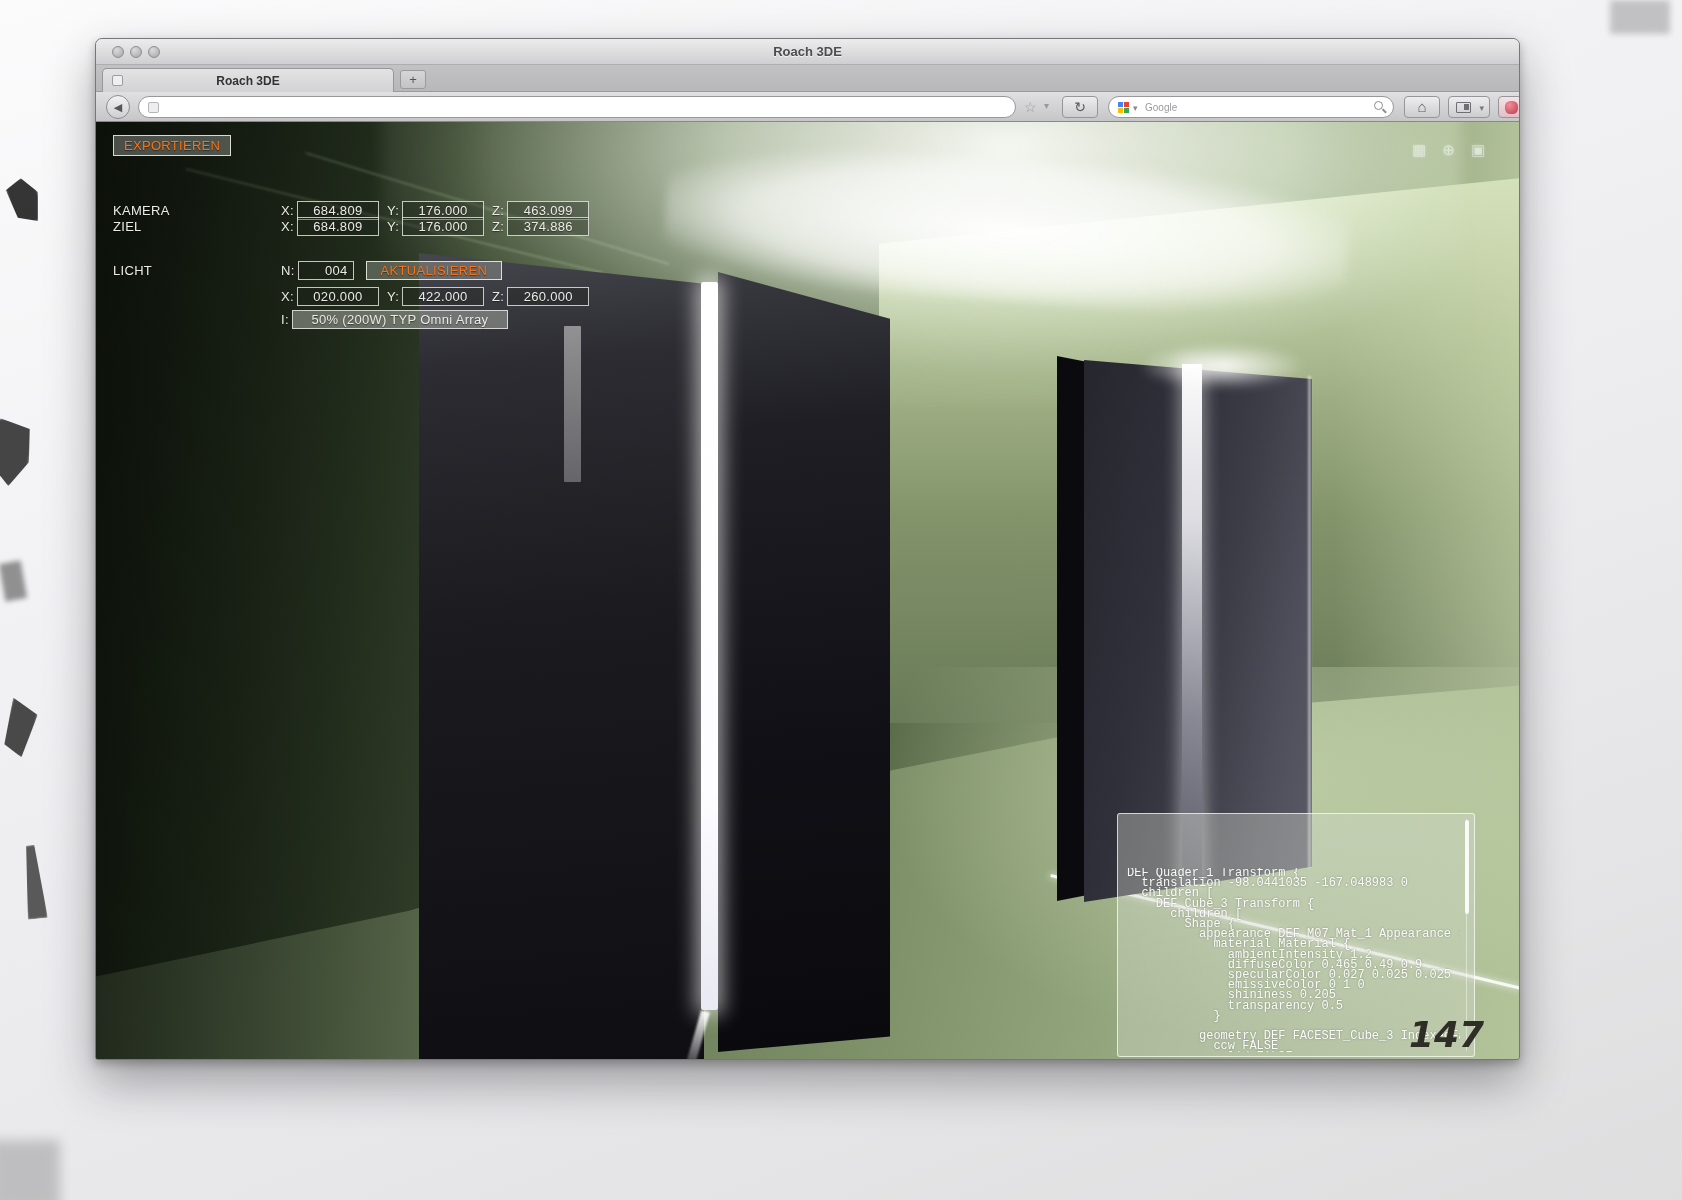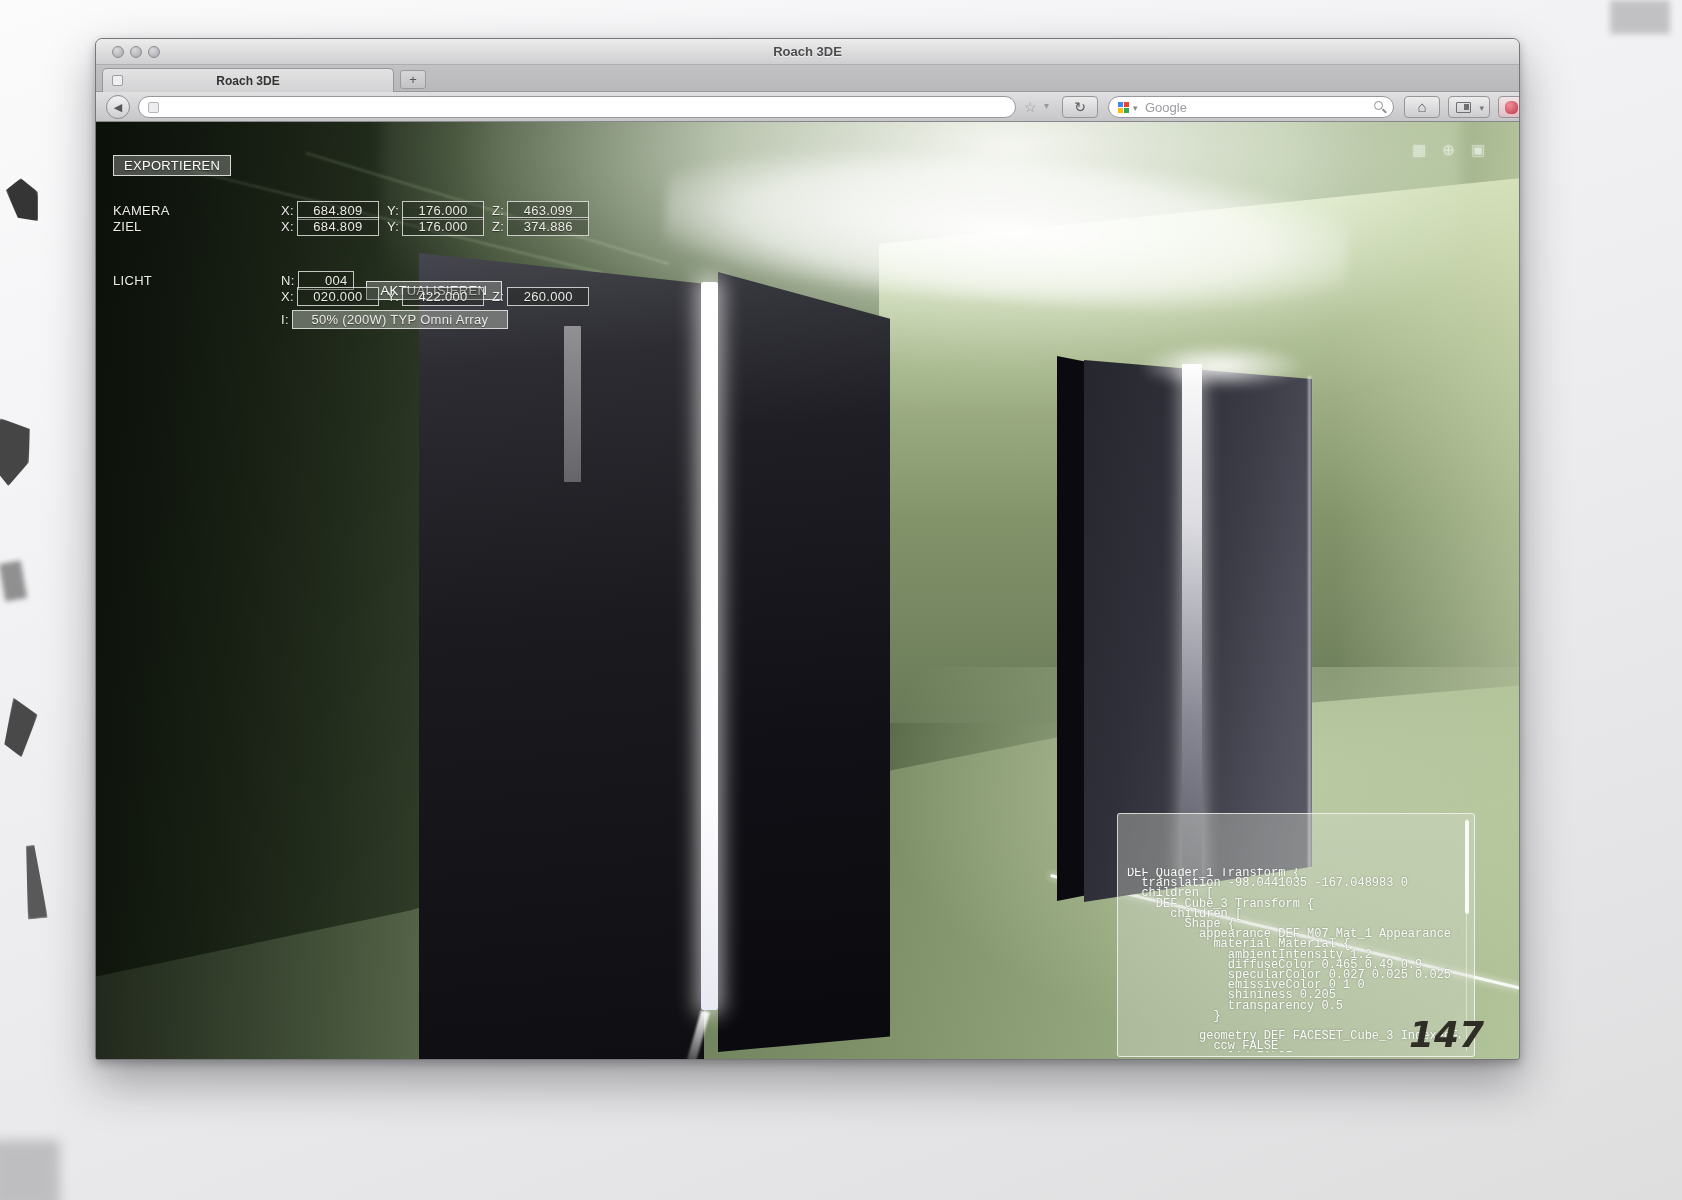--- a/index.html
+++ b/index.html
@@ -43,21 +43,21 @@
   .urlfield input { position:absolute; left:28px; top:1px; width:830px; height:18px; border:none; outline:none; font-family:"Liberation Sans",sans-serif; font-size:13px; color:#222; background:transparent; }
   .url-fav { position:absolute; left:9px; top:5px; width:11px; height:11px; border:1px solid #b5b5b9; background:#ededef; border-radius:2px; }
   .star { position:absolute; left:928px; top:6px; font-size:14px; color:#9a9a9e; line-height:18px; }
   .star-caret { position:absolute; left:948px; top:8px; font-size:10px; color:#9a9a9e; }
   .reloadbtn { position:absolute; left:966px; top:4px; width:36px; height:22px; border:1px solid #96969a; border-radius:4px; background:linear-gradient(#ededee,#cdcdd0); text-align:center; font-size:14px; line-height:20px; color:#5a5a5e; }
   .searchfield { position:absolute; left:1012px; top:4px; width:286px; height:22px; background:#fff; border:1px solid #98989c; border-radius:12px; }
   .gsq { position:absolute; width:5px; height:5px; }
   .g1{left:9px; top:5px; background:#4285f4;} .g2{left:15px; top:5px; background:#ea4335;}
   .g3{left:9px; top:11px; background:#fbbc05;} .g4{left:15px; top:11px; background:#34a853;}
   .g-caret { position:absolute; left:24px; top:6px; font-size:9px; color:#8a8a8e; }
-  .searchfield input { position:absolute; left:36px; top:1px; width:210px; height:18px; border:none; outline:none; font-family:"Liberation Sans",sans-serif; font-size:13px; color:#737373; background:transparent; }
+  .searchfield input { position:absolute; left:36px; top:1px; width:210px; height:18px; border:none; outline:none; font-family:"Liberation Sans",sans-serif; font-size:10px; color:#737373; background:transparent; }
   .searchfield input::placeholder { color:#9b9b9f; opacity:1; }
   .mag { position:absolute; right:10px; top:4px; width:9px; height:9px; border:1.5px solid #8d8d91; border-radius:50%; }
   .mag::after { content:""; position:absolute; left:7px; top:8px; width:5px; height:1.5px; background:#8d8d91; transform:rotate(45deg); }
   .homebtn { position:absolute; left:1308px; top:4px; width:36px; height:22px; border:1px solid #96969a; border-radius:4px; background:linear-gradient(#ededee,#cdcdd0); text-align:center; font-size:15px; line-height:20px; color:#5a5a5e; }
   .panelbtn { position:absolute; left:1352px; top:4px; width:42px; height:22px; border:1px solid #96969a; border-radius:4px; background:linear-gradient(#ededee,#cdcdd0); }
   .panel-glyph { position:absolute; left:7px; top:5px; width:15px; height:11px; border:1.5px solid #6f6f73; border-radius:1px; }
   .panel-glyph::after { content:""; position:absolute; right:1px; top:1px; width:5px; height:6px; background:#6f6f73; }
   .panel-caret { position:absolute; right:5px; top:6px; font-size:9px; color:#77777b; }
   .addonbtn { position:absolute; left:1402px; top:4px; width:26px; height:22px; border:1px solid #96969a; border-radius:4px; background:linear-gradient(#f3e4e6,#dfc0c6); }
   .addon-dot { position:absolute; left:6px; top:4px; width:13px; height:13px; border-radius:40%; background:radial-gradient(circle at 35% 30%,#f08f9a,#c23a4c); }
@@ -86,21 +86,21 @@
   .m2-side  { left:961px; top:234px; width:28px; height:545px; clip-path:polygon(0 0,100% 1%,100% 99%,0 100%); background:#0b0b0f; }
   .m2-front { left:988px; top:238px; width:228px; height:542px; clip-path:polygon(0 0,100% 3.5%,100% 93.5%,0 100%); background:linear-gradient(100deg,#26262e 0%,#30303a 34%,#3d3d48 58%,#4f4f5b 80%,#5c5c68 100%); }
   .m2-strip { left:1086px; top:242px; width:20px; height:520px; background:linear-gradient(180deg,rgba(255,255,255,.98) 0%,rgba(250,250,255,.85) 30%,rgba(232,232,246,.45) 68%,rgba(222,222,238,.18) 100%); box-shadow:0 0 16px 4px rgba(255,255,255,.4); }
   .m2-flare { left:1046px; top:222px; width:160px; height:44px; background:radial-gradient(ellipse,rgba(255,255,255,.95),rgba(255,255,255,0) 75%); filter:blur(5px); }
   .m2-edge { left:1212px; top:254px; width:3px; height:492px; background:rgba(255,255,255,.5); filter:blur(1px); }
 
   .floor-streak { left:955px; top:752px; width:482px; height:3px; transform:rotate(13.5deg); transform-origin:left top; background:rgba(255,255,255,.9); box-shadow:0 0 6px 1px rgba(255,255,255,.5); }
 
   
   .hud { position:absolute; left:0; top:0; color:#eceae6; font-size:13px; letter-spacing:.3px; text-shadow:0 1px 1px rgba(0,0,0,.45); z-index:9; }
-  .btn-ghost { position:absolute; background:rgba(150,155,148,.45); border:1px solid rgba(242,242,240,.85); padding:2px 10px; color:#ffffff;margin-top:20px; }
+  .btn-ghost { position:absolute; background:rgba(150,155,148,.45); border:1px solid rgba(242,242,240,.85); padding:2px 10px; color:#f97316; }
   .hud-export { left:17px; top:13px; }
   .hud-row { position:absolute; left:17px; display:flex; align-items:center; white-space:nowrap; }
   .hud-label { display:inline-block; width:168px; }
   .axis { margin-right:3px; }
   .vbox { display:inline-block; min-width:82px; text-align:center; border:1px solid rgba(238,238,236,.8); background:rgba(28,33,26,.35); padding:1px 5px; margin-right:8px; }
   .vbox.small { min-width:56px;text-align:right; }
   .vbox.wide { min-width:216px; background:rgba(162,167,158,.55); }
   .hud-akt { position:static; margin-left:4px; padding:1px 14px; }
 
   .nav-icons { position:absolute; left:1316px; top:19px; z-index:9; color:rgba(240,248,238,.55); font-size:15px; letter-spacing:6px; text-shadow:0 0 3px rgba(255,255,255,.4); }

